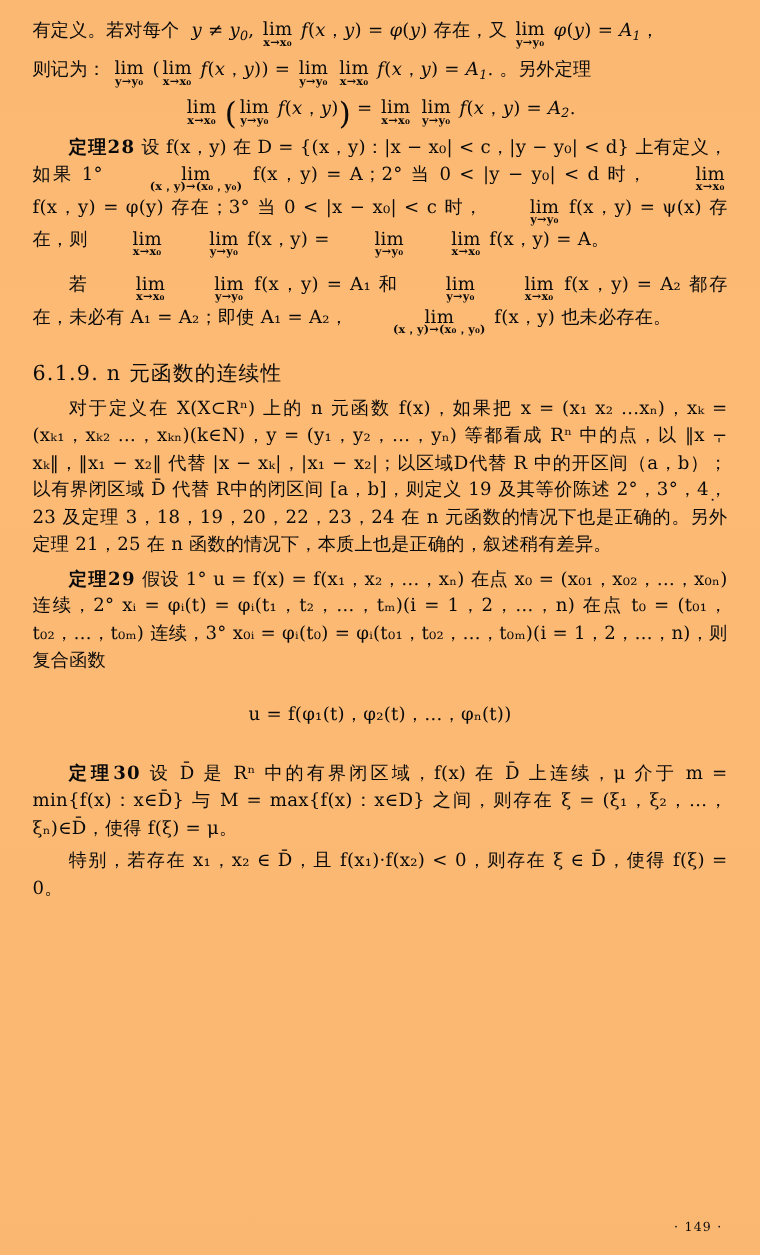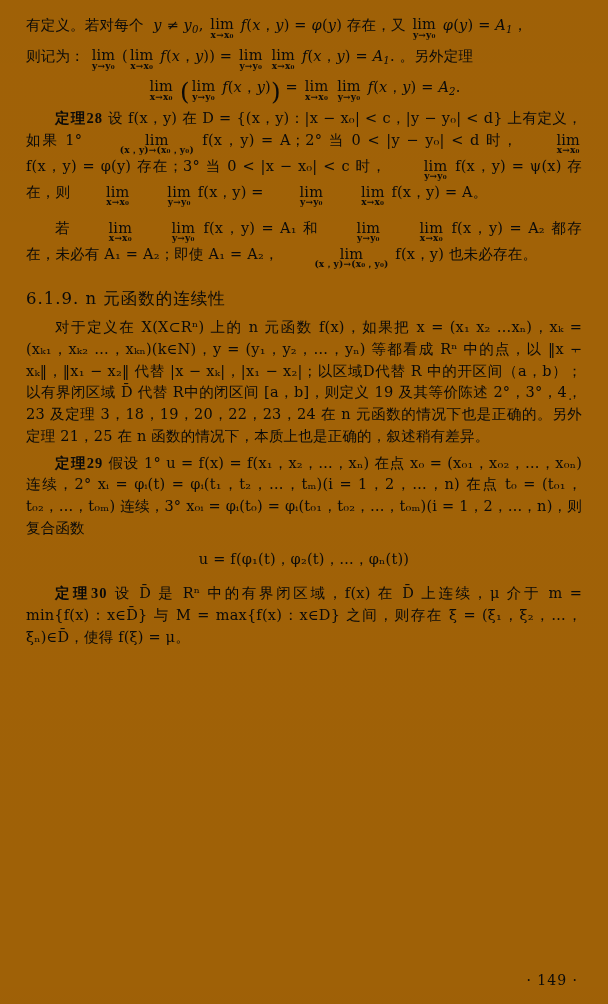--- a/index.html
+++ b/index.html
@@ -14,21 +14,21 @@
     color: #0a0a0a;
     position: relative;
     overflow: hidden;
   }
   .page {
     position: relative;
     width: 608px;
     height: 1004px;
     box-sizing: border-box;
     padding: 14px 26px 0 26px;
-    background: #a16207;
+    background: #fdba74;
   }
   
   .page::before {
     content: "";
     position: absolute;
     left: 0; top: 0; right: 0; bottom: 0;
     background: linear-gradient(180deg, rgba(0,0,0,0.012), rgba(0,0,0,0.0) 30%, rgba(0,0,0,0.015));
     pointer-events: none;
   }
 
@@ -36,21 +36,21 @@
     position: relative;
     font-size: 14.5px;
     line-height: 1.55;
     letter-spacing: 0.2px;
     text-align: justify;
   }
   .blk.tight { line-height: 1.5; }
   .indent { text-indent: 2em; }
   .center { text-align: center; text-indent: 0; }
   .bold { font-weight: bold; }
-  .thm { font-weight: bold; letter-spacing: 1px; font-family: Liberation Serif, serif; }
+  .thm { font-weight: bold; letter-spacing: 1px; }
   .gap-s { height: 5px; }
   .gap-m { height: 10px; }
   .gap-l { height: 17px; }
 
   i.v { font-family: "DejaVu Serif", serif; font-style: italic; }
   .sub { font-size: 0.70em; vertical-align: -0.28em; font-style: italic; }
   .op { font-style: normal; }
 
   .lim {
     display: inline-block;
@@ -62,34 +62,34 @@
   .lim .top { font-style: normal; font-size: 1em; }
   .lim .bot { font-size: 0.62em; display: block; margin-top: -1px; font-weight: bold; }
 
   .sec-head {
     font-size: 16.5px;
     letter-spacing: 1px;
     margin: 2px 0 2px 0;
     font-weight: normal;
   }
 
-  .eqline { text-align: center; margin: 8px 0; }
+  .eqline { text-align: center; margin: 20px 0; }
 
   .paren-big {
     font-size: 1.7em;
     vertical-align: -0.32em;
     line-height: 0;
     font-style: normal;
   }
 
   .footer {
     position: absolute;
     right: 30px;
     bottom: 16px;
-    font-size: 14px;
+    font-size: 10px;
     letter-spacing: 1px;
   }
   .dot-mark {
     position: absolute;
     font-size: 12px;
     color: #111;
   }
   .mark-1 { right: 36px; top: 393px; }
   .mark-2 { right: 31px; top: 348px; }
 </style>
@@ -187,15 +187,16 @@
 
   <div class="gap-s"></div>
 
   <div class="blk indent tight">
     <span class="thm">定理30</span>
     <span>设 D̄ 是 Rⁿ 中的有界闭区域，f(x) 在 D̄ 上连续，μ 介于 m = min{f(x)：x∈D̄} 与 M = max{f(x)：x∈D} 之间，则存在 ξ = (ξ₁，ξ₂，…，ξₙ)∈D̄，使得 f(ξ) = μ。</span>
   </div>
 
   <div class="gap-s"></div>
 
+  <div class="blk indent tight">特别，若存在 x₁，x₂ ∈ D̄，且 f(x₁)·f(x₂) &lt; 0，则存在 ξ ∈ D̄，使得 f(ξ) = 0。</div>
 
   <div class="footer">· 149 ·</div>
 </div>
 
 </body></html>

